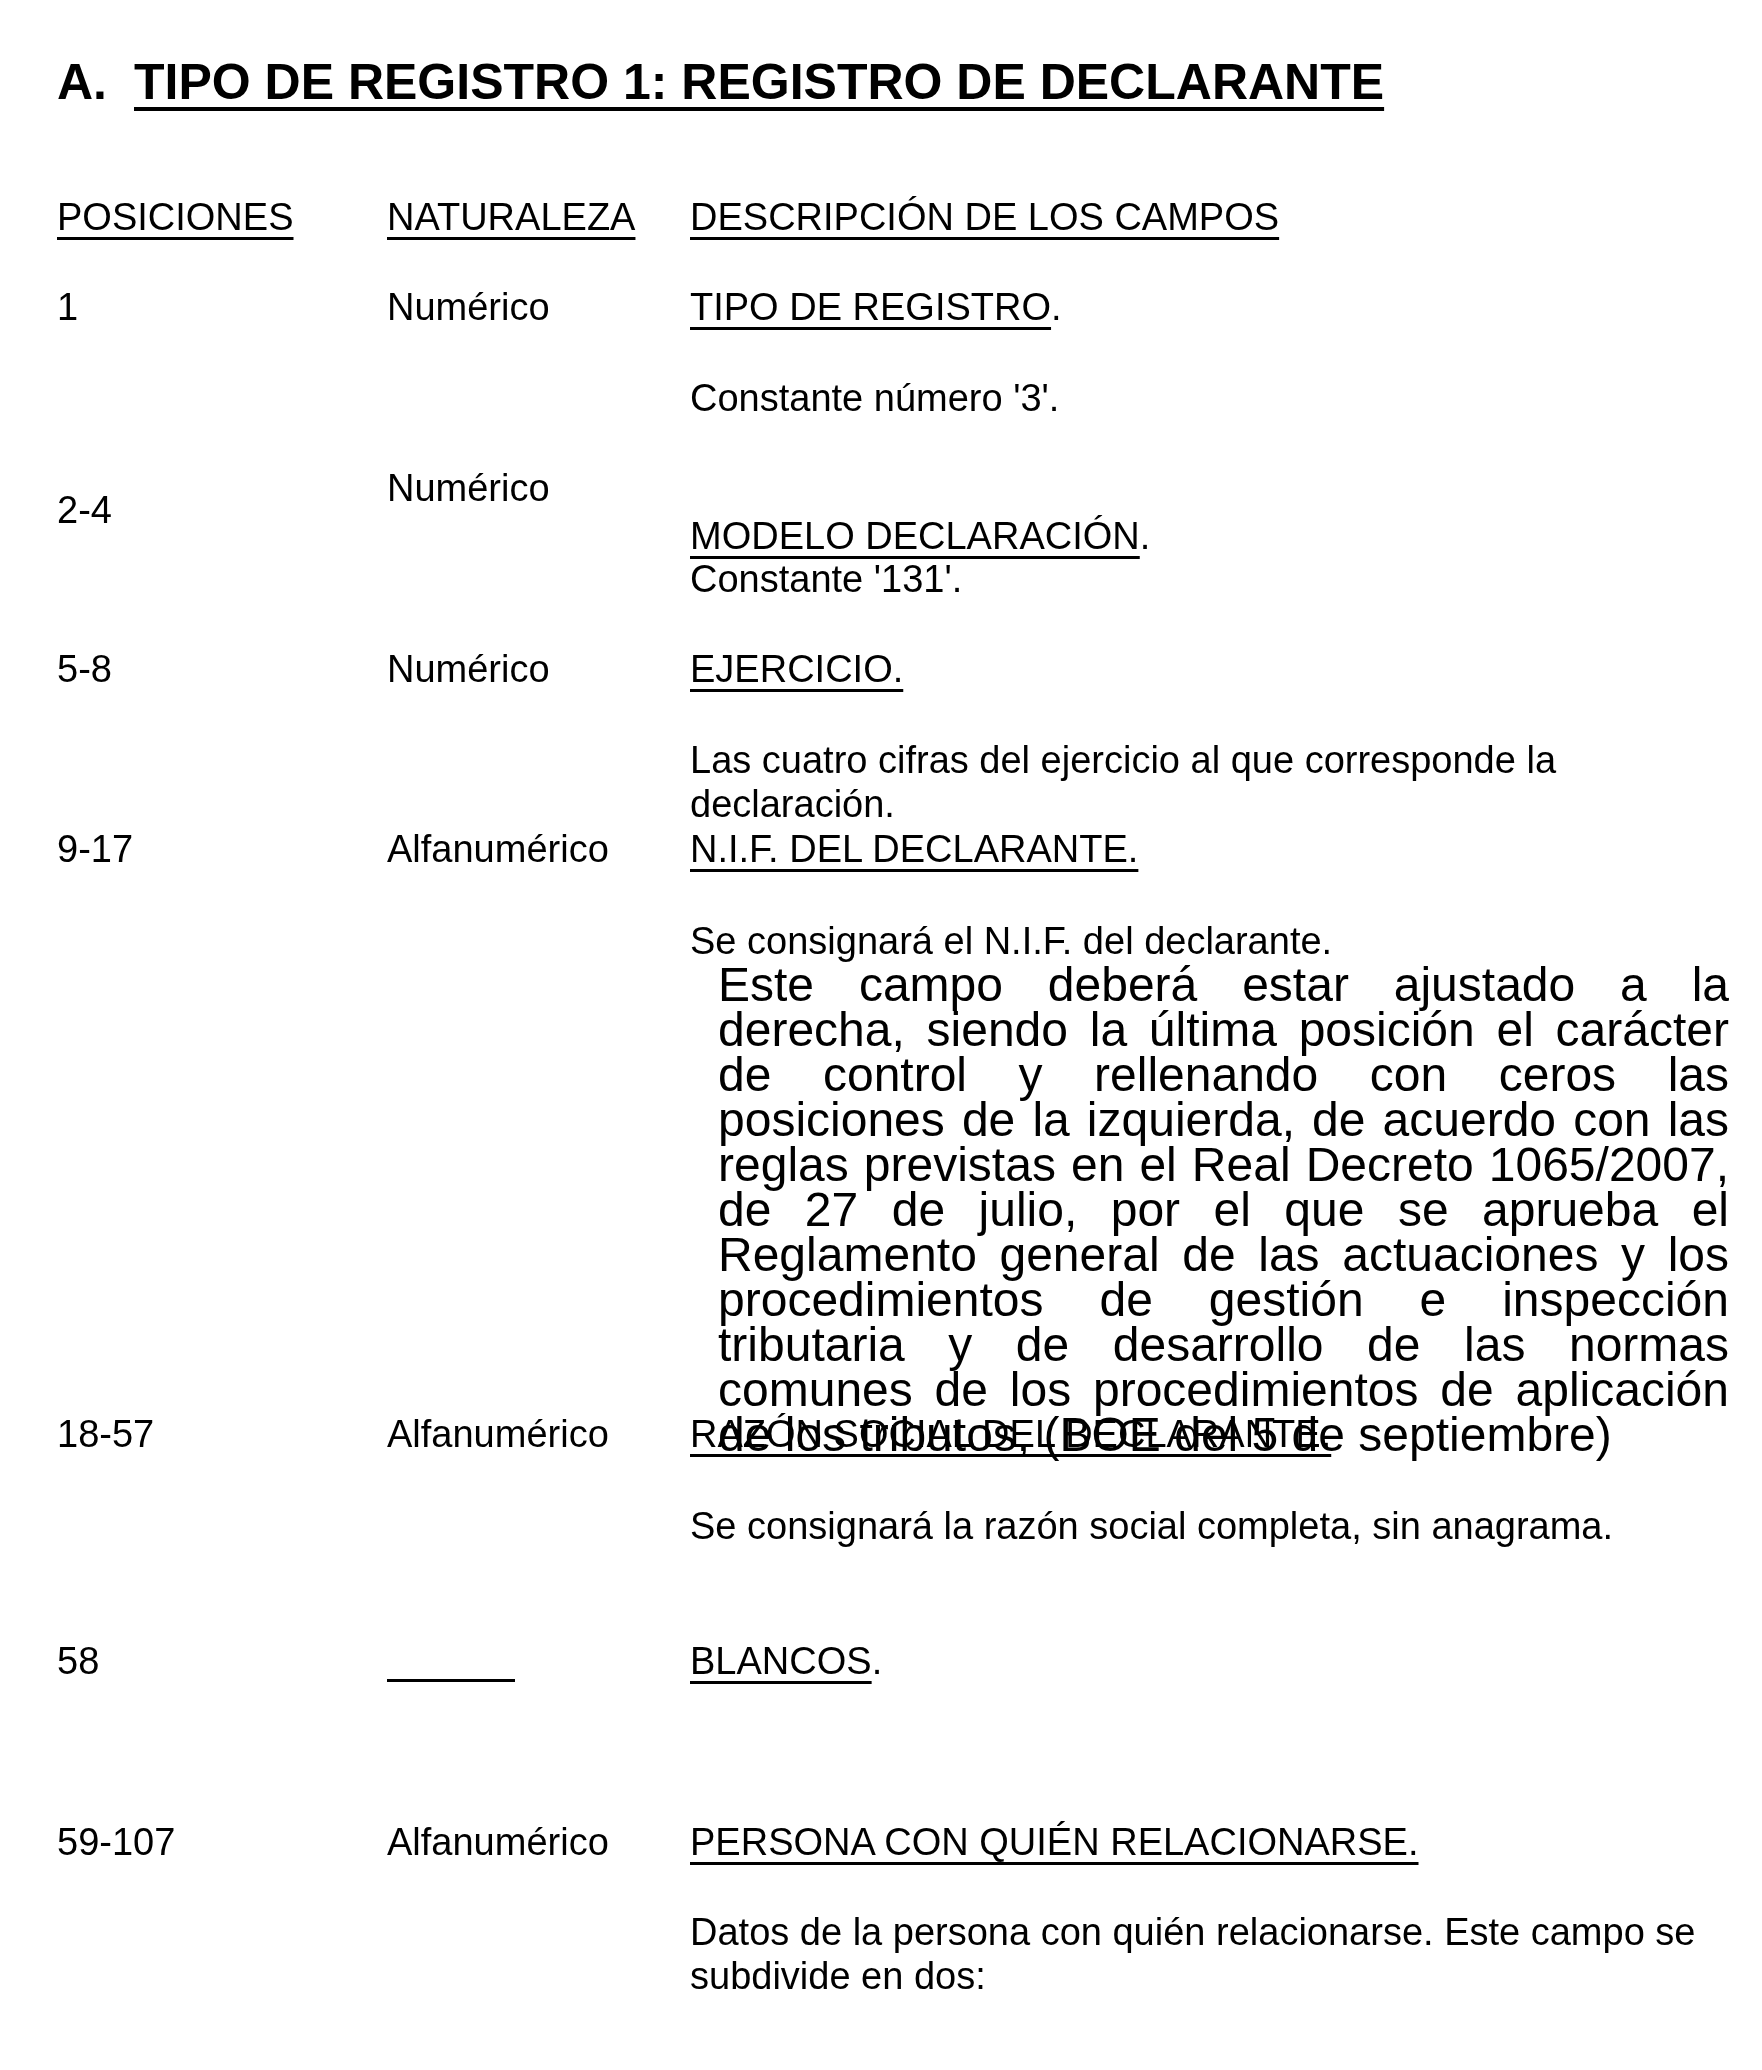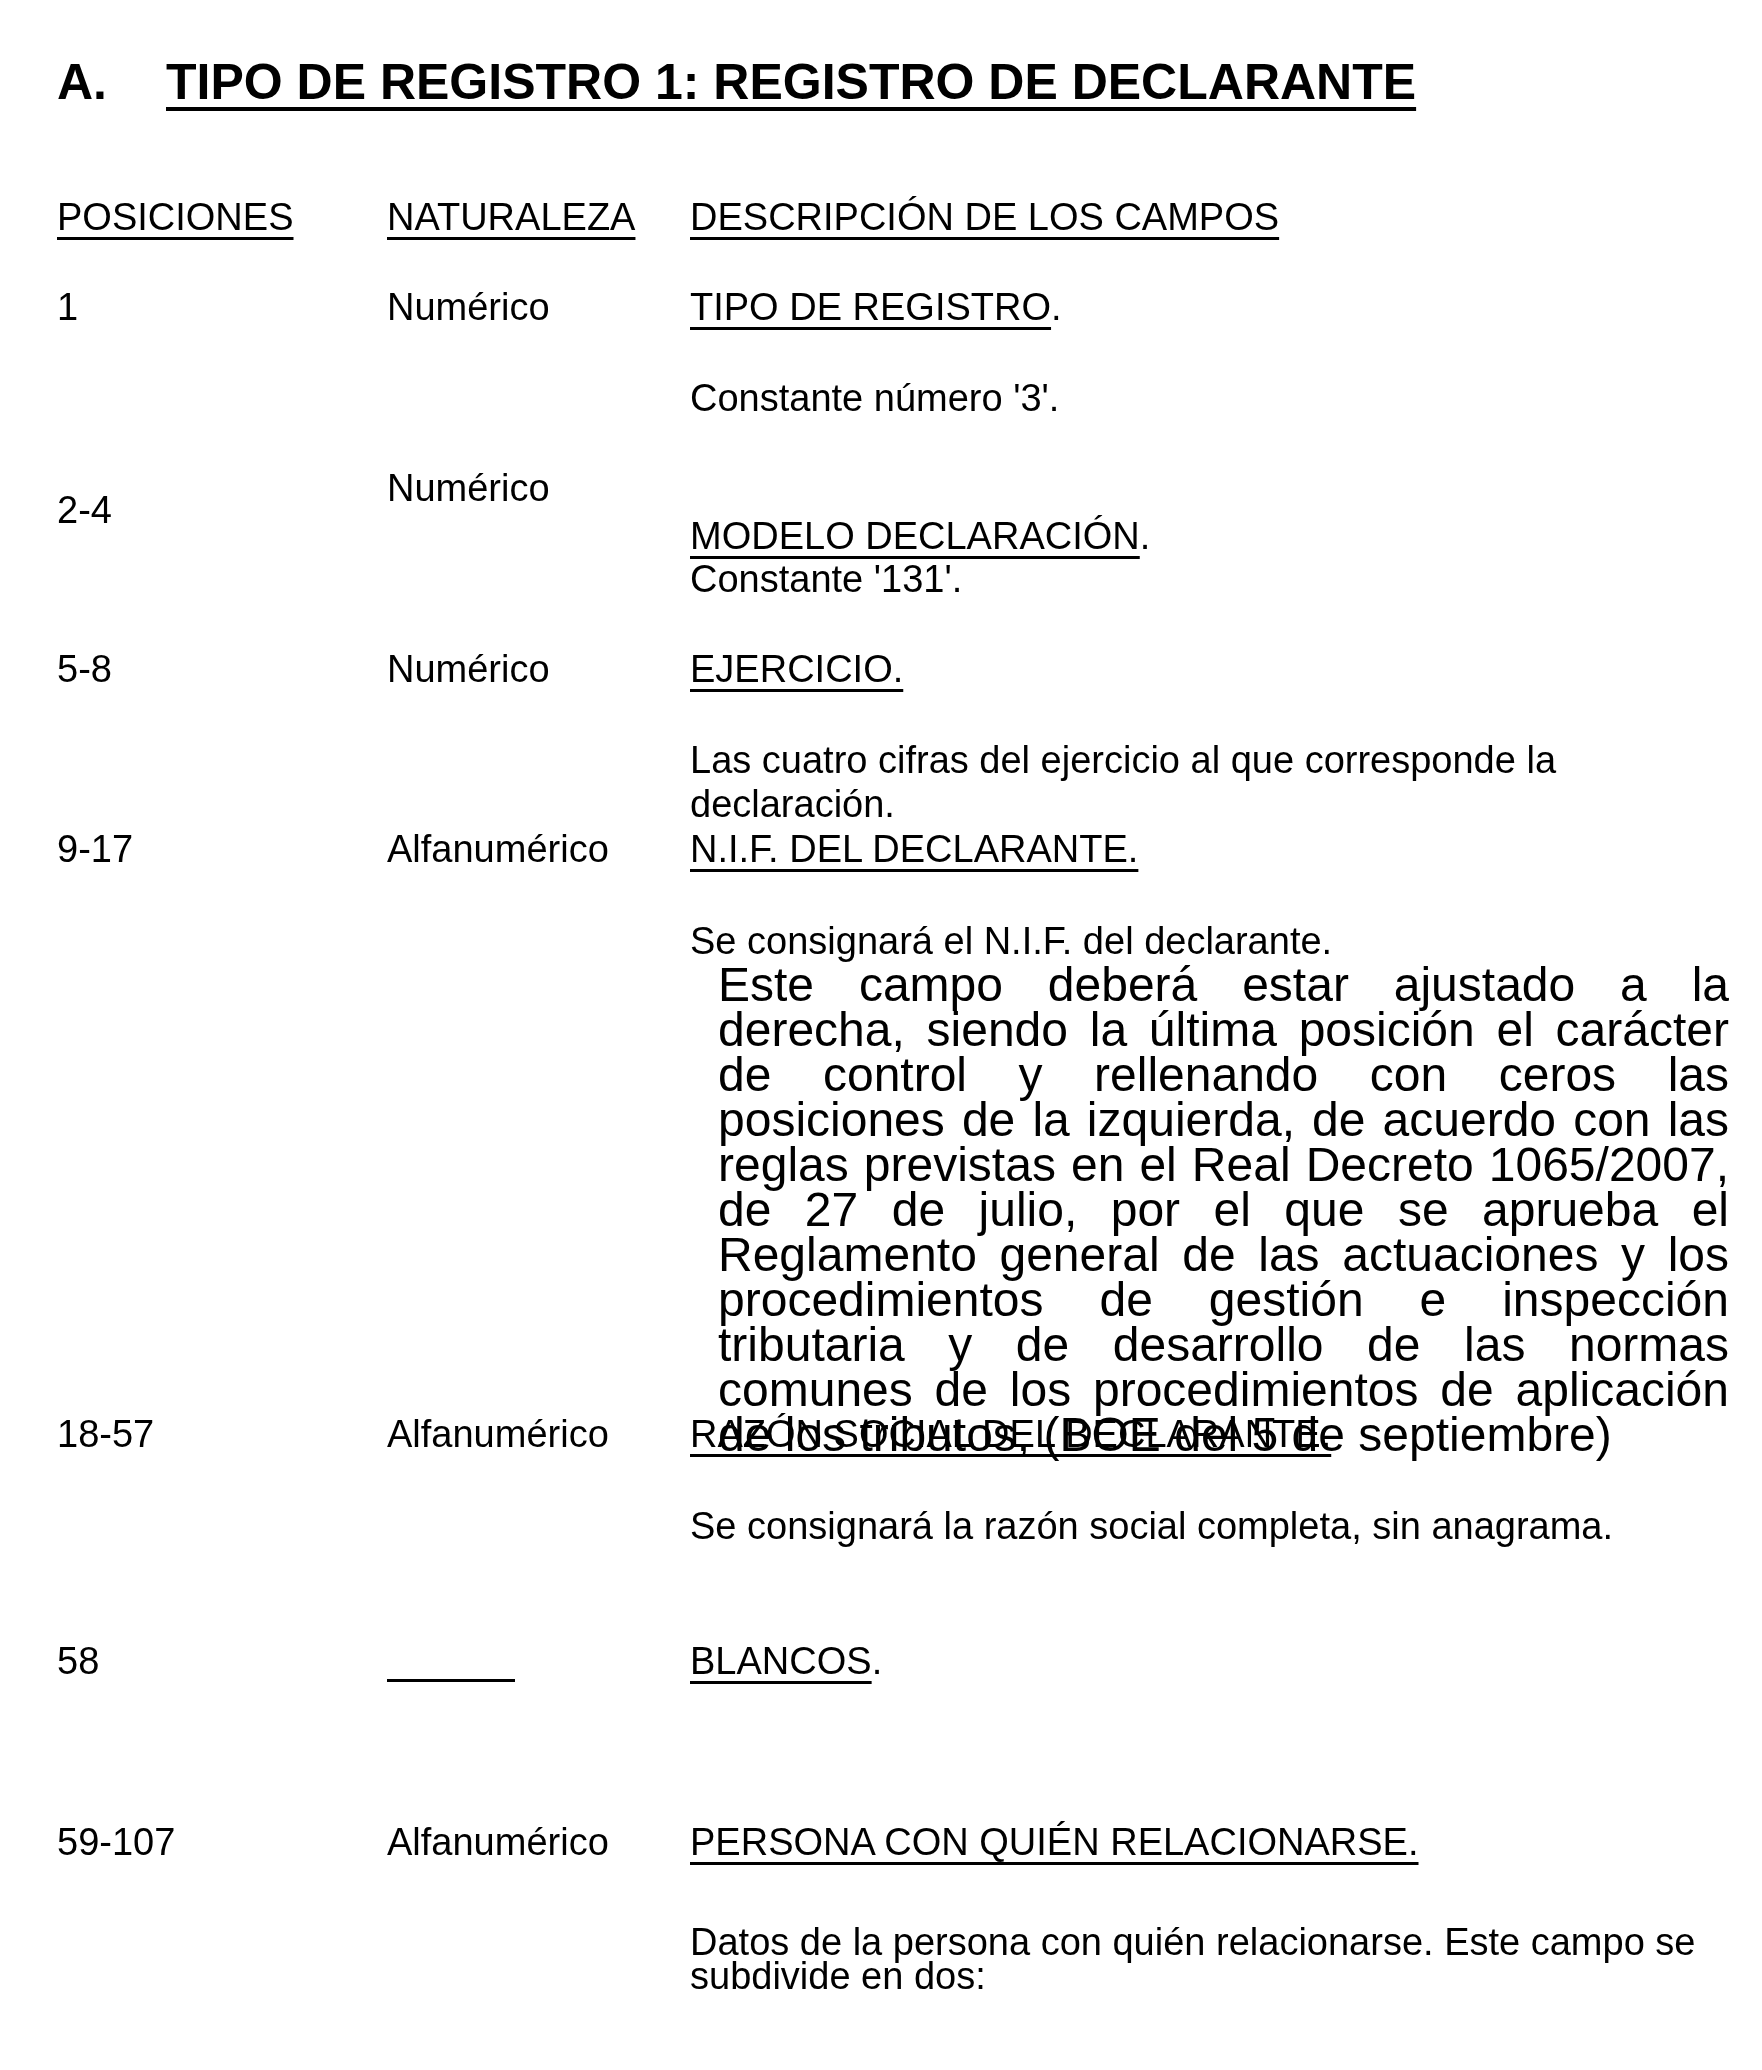--- a/index.html
+++ b/index.html
@@ -2,21 +2,21 @@
 <html style="font-size:13.7px"><head>
 <meta charset="utf-8">
 <style>
   html, body { margin: 0; padding: 0; background: #ffffff; }
   body { width: 1763px; height: 2070px; position: relative; overflow: hidden; color: #000000; font-family: "Liberation Sans", sans-serif; }
   .abs { position: absolute; white-space: nowrap; line-height: 1; }
   .t44 { font-size: 38px; }
   .b { font-weight: normal; }
   .title { font-size: 50px; font-weight: bold; }
   .ul { text-decoration: underline; text-decoration-thickness: 3.4px; text-underline-offset: 6.8px; text-decoration-skip-ink: none; }
-  .title .ul { text-decoration-thickness: 4.3px; text-underline-offset: 7.7px; margin-left: 32px; }
+  .title .ul { text-decoration-thickness: 4.3px; text-underline-offset: 7.7px; }
   .para { position: absolute; font-size: 48px; line-height: 45px; text-align: justify; text-align-last: left; width: 1011px; margin-left: 28px; }
   .dash { position: absolute; height: 3.4px; background: #000; }
 </style>
 </head>
 <body>
 
 <div class="abs title" style="left:57px; top:57px;">
   <span>A.</span>
 </div>
 <div class="abs title" style="left:134px; top:57px;">
@@ -74,15 +74,15 @@
 <div class="dash" style="left:387px; top:1679px; width:128px;"></div>
 <div class="abs t44" style="left:690px; top:1642px;">
   <span class="b ul">BLANCOS</span><span>.</span>
 </div>
 
 <div class="abs t44" style="left:57px; top:1823px;">59-107</div>
 <div class="abs t44" style="left:387px; top:1823px;">Alfanumérico</div>
 <div class="abs t44" style="left:690px; top:1823px;">
   <span class="b ul">PERSONA CON QUIÉN RELACIONARSE.</span><span></span>
 </div>
-<div class="abs t44" style="left:690px; top:1913px;margin-top:10px;">Datos de la persona con quién relacionarse. Este campo se</div>
+<div class="abs t44" style="left:690px; top:1913px;">Datos de la persona con quién relacionarse. Este campo se</div>
 <div class="abs t44" style="left:690px; top:1957px;">subdivide en dos:</div>
 
 
 </body></html>

